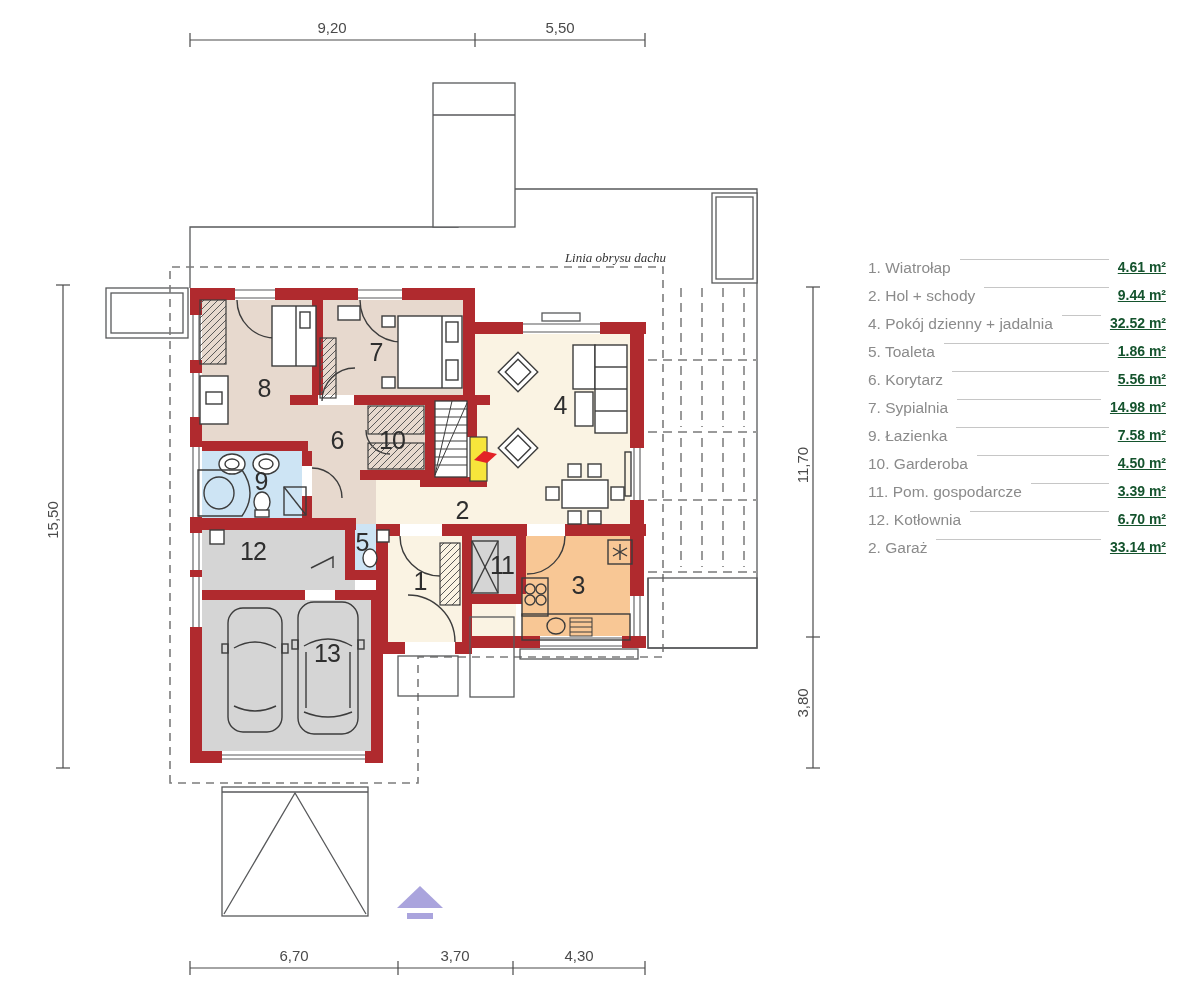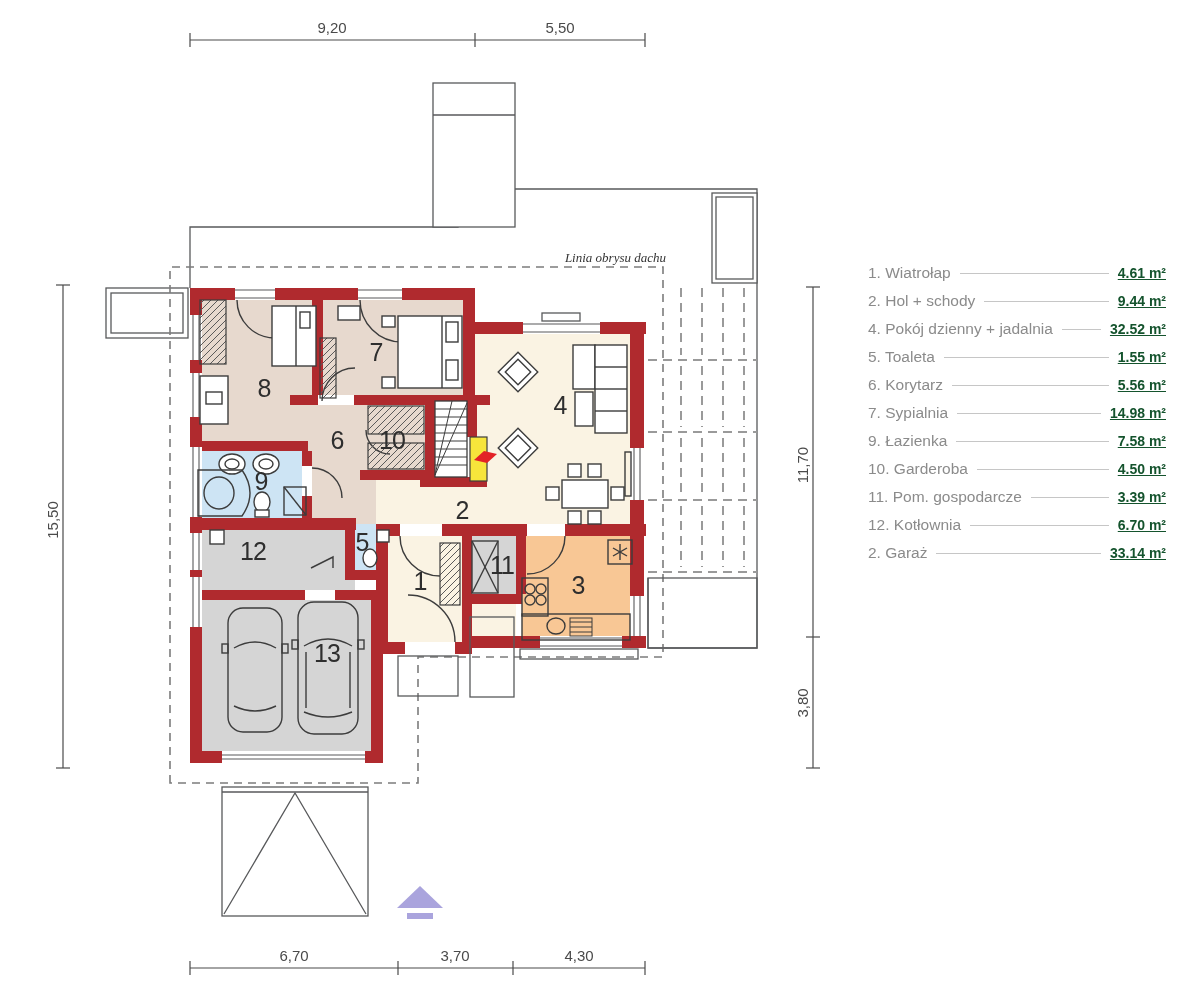--- a/index.html
+++ b/index.html
@@ -1,20 +1,20 @@
 <!DOCTYPE html>
 <html><head>
 <meta charset="utf-8">
 <style>
   html,body{margin:0;padding:0;background:#ffffff;width:1200px;height:1000px;
     font-family:"Liberation Sans",sans-serif;overflow:hidden;}
   #stage{position:relative;width:1200px;height:1000px;}
   svg{position:absolute;left:0;top:0;}
   .legend{position:absolute;left:868px;top:259px;width:298px;}
-  .legend-row{display:flex;align-items:center;height:28px;}
+  .legend-row{display:flex;height:28px;}
   .legend-name{font-size:15.5px;color:#8b8b8b;white-space:nowrap;}
   .legend-line{flex:1;border-top:1px solid #c6c6c6;margin:0 9px;min-width:12px;}
   .legend-area{font-size:14px;font-weight:bold;color:#14532d;white-space:nowrap;text-decoration:underline;}
   .dim-text{font-size:15px;fill:#4a4a4a;}
   .room-num{font-size:25px;fill:#2e2e2e;letter-spacing:-1px;}
   .roof-label{font-size:13px;font-style:italic;fill:#333;font-family:"Liberation Serif",serif;}
   .thin{stroke:#58595b;stroke-width:1.3;fill:none;}
   .thin-w{stroke:#58595b;stroke-width:1.3;fill:#ffffff;}
   .dash{stroke:#7c7c7c;stroke-width:1.6;fill:none;stroke-dasharray:8 6;}
   .wall{fill:#b02a2e;}
@@ -393,21 +393,21 @@
     <span class="legend-area">9.44 m²</span>
   </div>
   <div class="legend-row">
     <span class="legend-name">4. Pokój dzienny + jadalnia</span>
     <span class="legend-line"></span>
     <span class="legend-area">32.52 m²</span>
   </div>
   <div class="legend-row">
     <span class="legend-name">5. Toaleta</span>
     <span class="legend-line"></span>
-    <span class="legend-area">1.55 m²</span>
+    <span class="legend-area">1.86 m²</span>
   </div>
   <div class="legend-row">
     <span class="legend-name">6. Korytarz</span>
     <span class="legend-line"></span>
     <span class="legend-area">5.56 m²</span>
   </div>
   <div class="legend-row">
     <span class="legend-name">7. Sypialnia</span>
     <span class="legend-line"></span>
     <span class="legend-area">14.98 m²</span>

